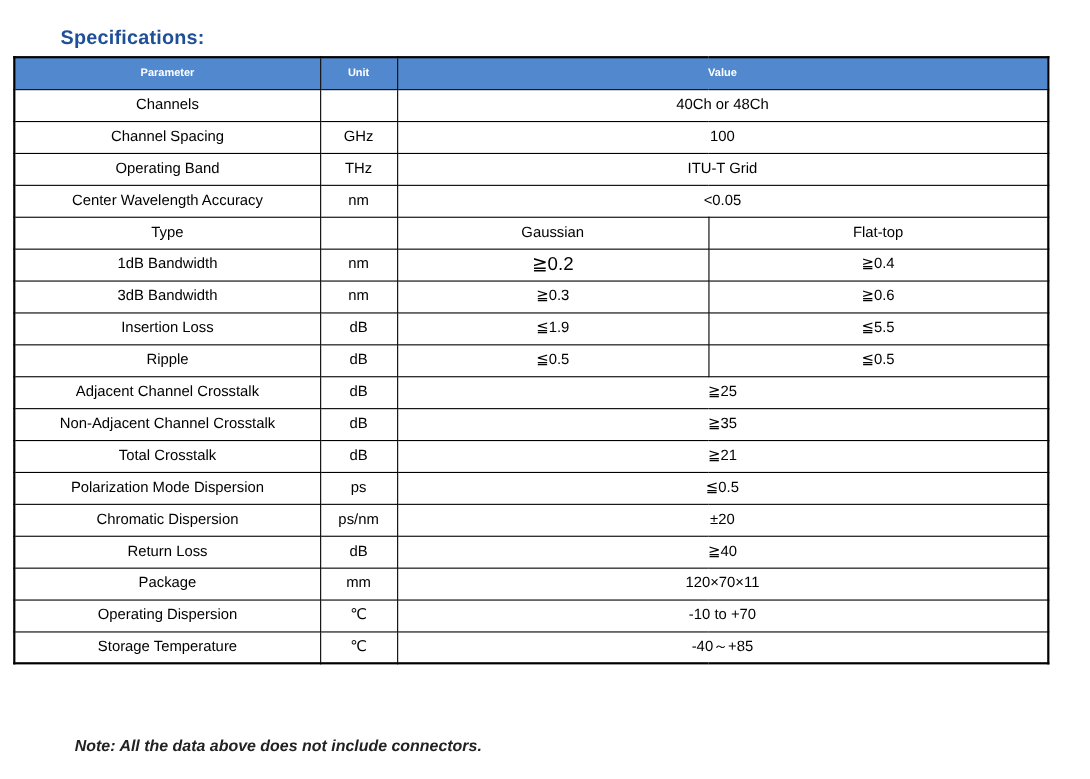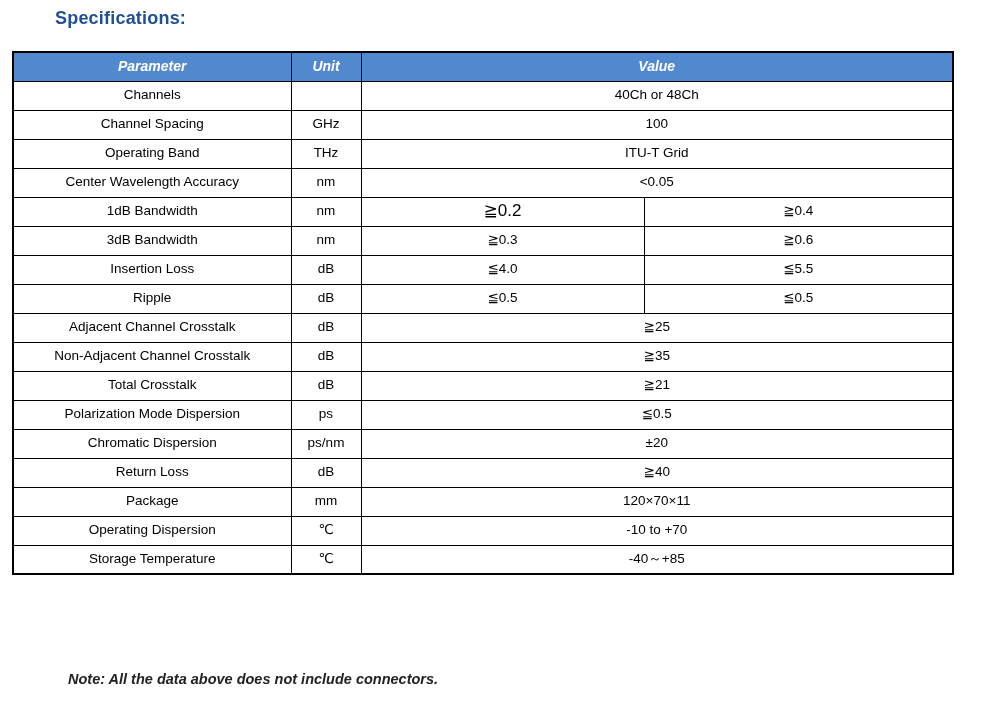--- a/index.html
+++ b/index.html
@@ -10,40 +10,40 @@
     --note-color:#222222;
   }
   *{box-sizing:border-box;}
   html,body{margin:0;padding:0;}
   body{
     width:991px;height:708px;background:#ffffff;position:relative;
     font-family:"Liberation Sans","DejaVu Sans",sans-serif;
     color:#000;
   }
   .title{
-    position:absolute;left:55px;top:8px;
+    position:absolute;left:55px;top:24px;
     font-size:18px;font-weight:bold;color:var(--title-color);
     letter-spacing:0.2px;
   }
   table.spec{
     position:absolute;left:12px;top:51px;width:940px;
     border-collapse:collapse;table-layout:fixed;
     border:2px solid var(--border-color);
   }
   table.spec th, table.spec td{
     border:1px solid var(--border-color);
     text-align:center;vertical-align:middle;
     height:29px;padding:0 2px;
     font-size:13.5px;line-height:1.1;
     overflow:hidden;white-space:nowrap;
   }
   table.spec thead th{
     background:var(--header-bg);
     color:var(--header-text);
-    font-weight:bold;font-size:14px;font-style:italic;
+    font-weight:bold;font-size:10px;
   }
   table.spec td.big{font-size:17px;margin-top:47px;}
   .note{
     position:absolute;left:68px;top:671px;
     font-size:14.5px;font-style:italic;font-weight:600;
     color:var(--note-color);
   }
 </style>
 </head>
 <body>
@@ -79,35 +79,41 @@
         <td>Operating Band</td>
         <td>THz</td>
         <td colspan="2">ITU-T Grid</td>
       </tr>
       <tr>
         <td>Center Wavelength Accuracy</td>
         <td>nm</td>
         <td colspan="2">&lt;0.05</td>
       </tr>
       <tr>
+        <td>Type</td>
+        <td></td>
+        <td>Gaussian</td>
+        <td>Flat-top</td>
+      </tr>
+      <tr>
         <td>1dB Bandwidth</td>
         <td>nm</td>
         <td class="big">≧0.2</td>
         <td>≧0.4</td>
       </tr>
       <tr>
         <td>3dB Bandwidth</td>
         <td>nm</td>
         <td>≧0.3</td>
         <td>≧0.6</td>
       </tr>
       <tr>
         <td>Insertion Loss</td>
         <td>dB</td>
-        <td>≦4.0</td>
+        <td>≦1.9</td>
         <td>≦5.5</td>
       </tr>
       <tr>
         <td>Ripple</td>
         <td>dB</td>
         <td>≦0.5</td>
         <td>≦0.5</td>
       </tr>
       <tr>
         <td>Adjacent Channel Crosstalk</td>

